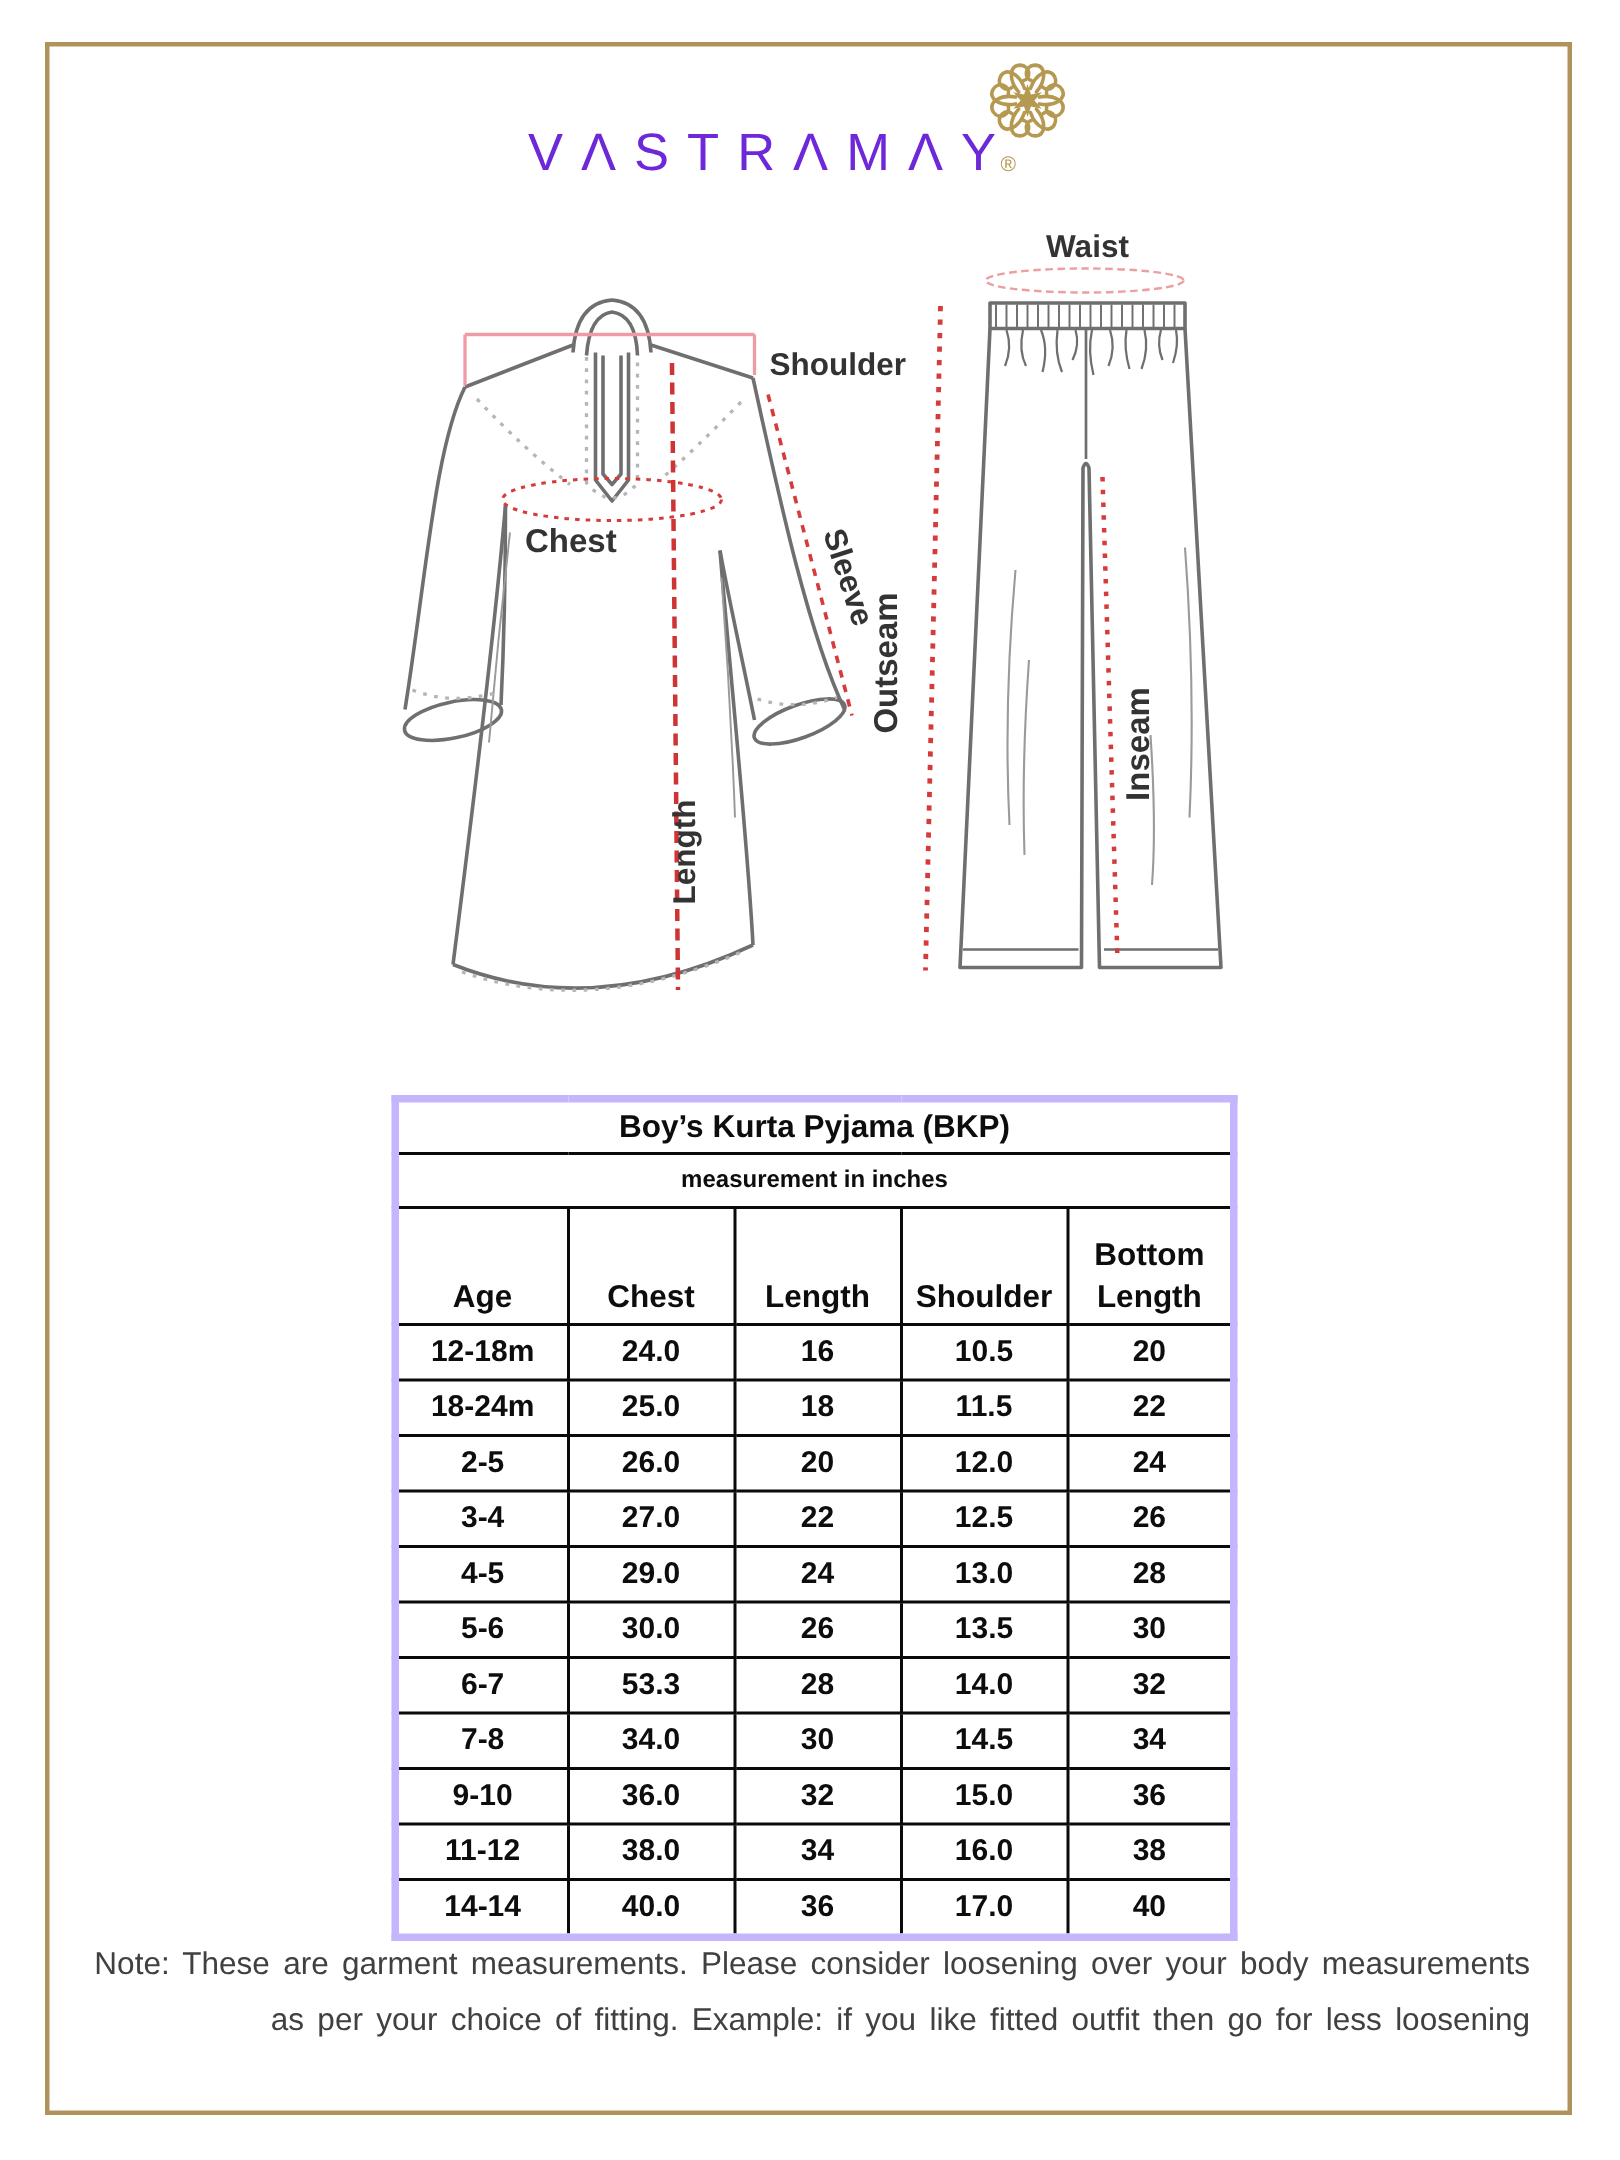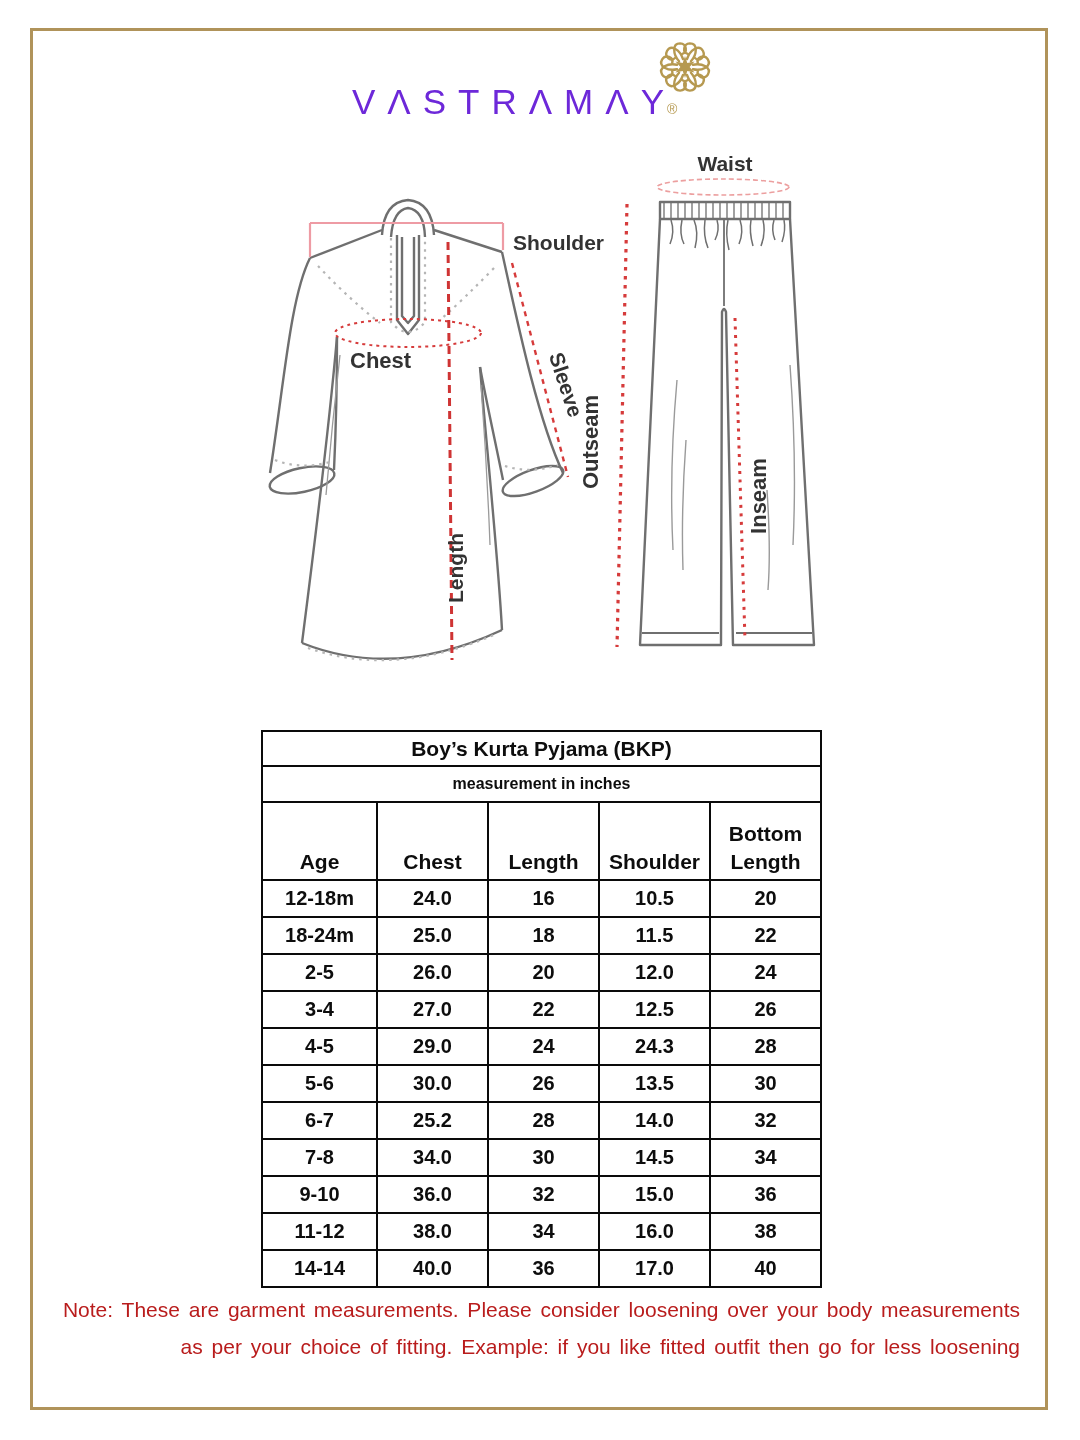--- a/index.html
+++ b/index.html
@@ -29,34 +29,34 @@
   .diagram text {
     font-family:"Liberation Sans", sans-serif;
     font-weight:700; fill:#333333;
   }
   
   .size-table {
     position:absolute; left:261px; top:730px; width:559px;
     border-collapse:collapse; table-layout:fixed;
     font-weight:700; color:#0d0d0d; text-align:center;
   }
-  .size-table { border:1px solid #c4b5fd;padding-left:45px; }
+  .size-table { border:5px solid #c4b5fd;padding-left:45px; }
   .size-table th, .size-table td { border:2px solid #0a0a0a; padding:0; }
   .size-table .title-row td { height:33px; font-size:21px; }
   .size-table .subtitle-row td { height:34px; font-size:16px; }
   .size-table .header-row th {
     height:72px; font-size:21px; vertical-align:bottom;
     padding-bottom:4px; line-height:1.3;border-radius:20px;
   }
   .size-table tbody td { height:35px; font-size:20px; vertical-align:middle; }
   
   .note {
     position:absolute; right:60px; top:1291px; width:975px;
     text-align:right; font-size:21px; line-height:37px;
-    color:#b91c1c; word-spacing:3px;
+    color:#404040; word-spacing:3px;
   }
 </style>
 </head>
 <body>
 
 <div class="frame"></div>
 
 <div>
   <div class="brand-wordmark">VΛSTRΛMΛY</div>
   <svg class="ornament" width="74" height="74" viewBox="-37 -37 74 74">
@@ -236,33 +236,33 @@
         <td>3-4</td>
         <td>27.0</td>
         <td>22</td>
         <td>12.5</td>
         <td>26</td>
       </tr>
       <tr>
         <td>4-5</td>
         <td>29.0</td>
         <td>24</td>
-        <td>24.3</td>
+        <td>13.0</td>
         <td>28</td>
       </tr>
       <tr>
         <td>5-6</td>
         <td>30.0</td>
         <td>26</td>
         <td>13.5</td>
         <td>30</td>
       </tr>
       <tr>
         <td>6-7</td>
-        <td>25.2</td>
+        <td>53.3</td>
         <td>28</td>
         <td>14.0</td>
         <td>32</td>
       </tr>
       <tr>
         <td>7-8</td>
         <td>34.0</td>
         <td>30</td>
         <td>14.5</td>
         <td>34</td>

